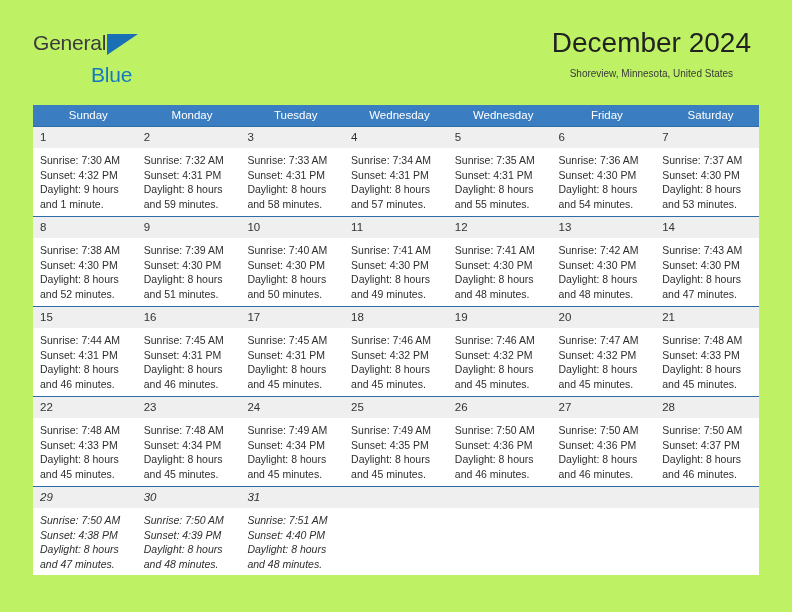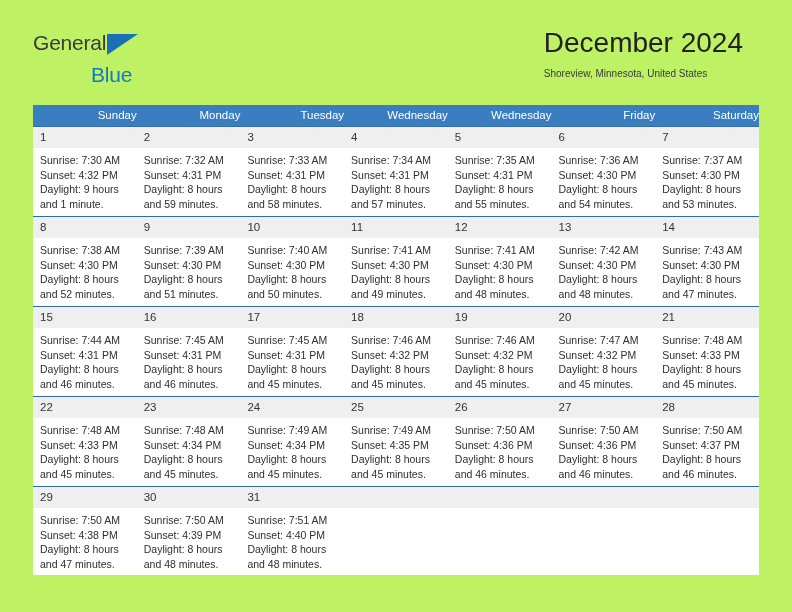--- a/index.html
+++ b/index.html
@@ -55,23 +55,23 @@
   .logo-row2 {
     display: block;
     font-size: 21px;
     color: #1479c4;
     margin-left: 58px;
     margin-top: 7px;
     letter-spacing: -0.2px;
   }
   .title-block {
     position: absolute;
-    right: 16px;
+    right: 8px;
     top: 0;
-    text-align: left;
+    text-align: center;
   }
   .cal-title {
     font-size: 28px;
     color: #222222;
     font-weight: normal;
     line-height: 34px;
     white-space: nowrap;
   }
   .cal-subtitle {
     font-size: 10px;
@@ -88,34 +88,34 @@
     top: 105px;
     width: 726px;
     border-collapse: collapse;
     table-layout: fixed;
   }
   .calendar th {
     background: #3a7dc0;
     color: #ffffff;
     font-size: 11.5px;
     font-weight: normal;
-    text-align: right;
+    text-align: center;
     padding: 5px 0 5px 7px;
     height: 21px;
     line-height: 11px;
   }
   .calendar td {
     vertical-align: top;
     padding: 0;
     width: 103.71px;
     border-top: 1px solid #2f6da8;
     background: #ffffff;
   }
   .week-row td { height: 90px; }
-  .week-row.last td { height: 88px; }
+  .week-row.last td { height: 88px; font-style: italic; }
 
   .daynum {
     display: block;
     background: #efefef;
     font-size: 11.5px;
     color: #333333;
     padding: 4px 0 4px 7px;
     height: 21px;
     line-height: 13px;
   }

